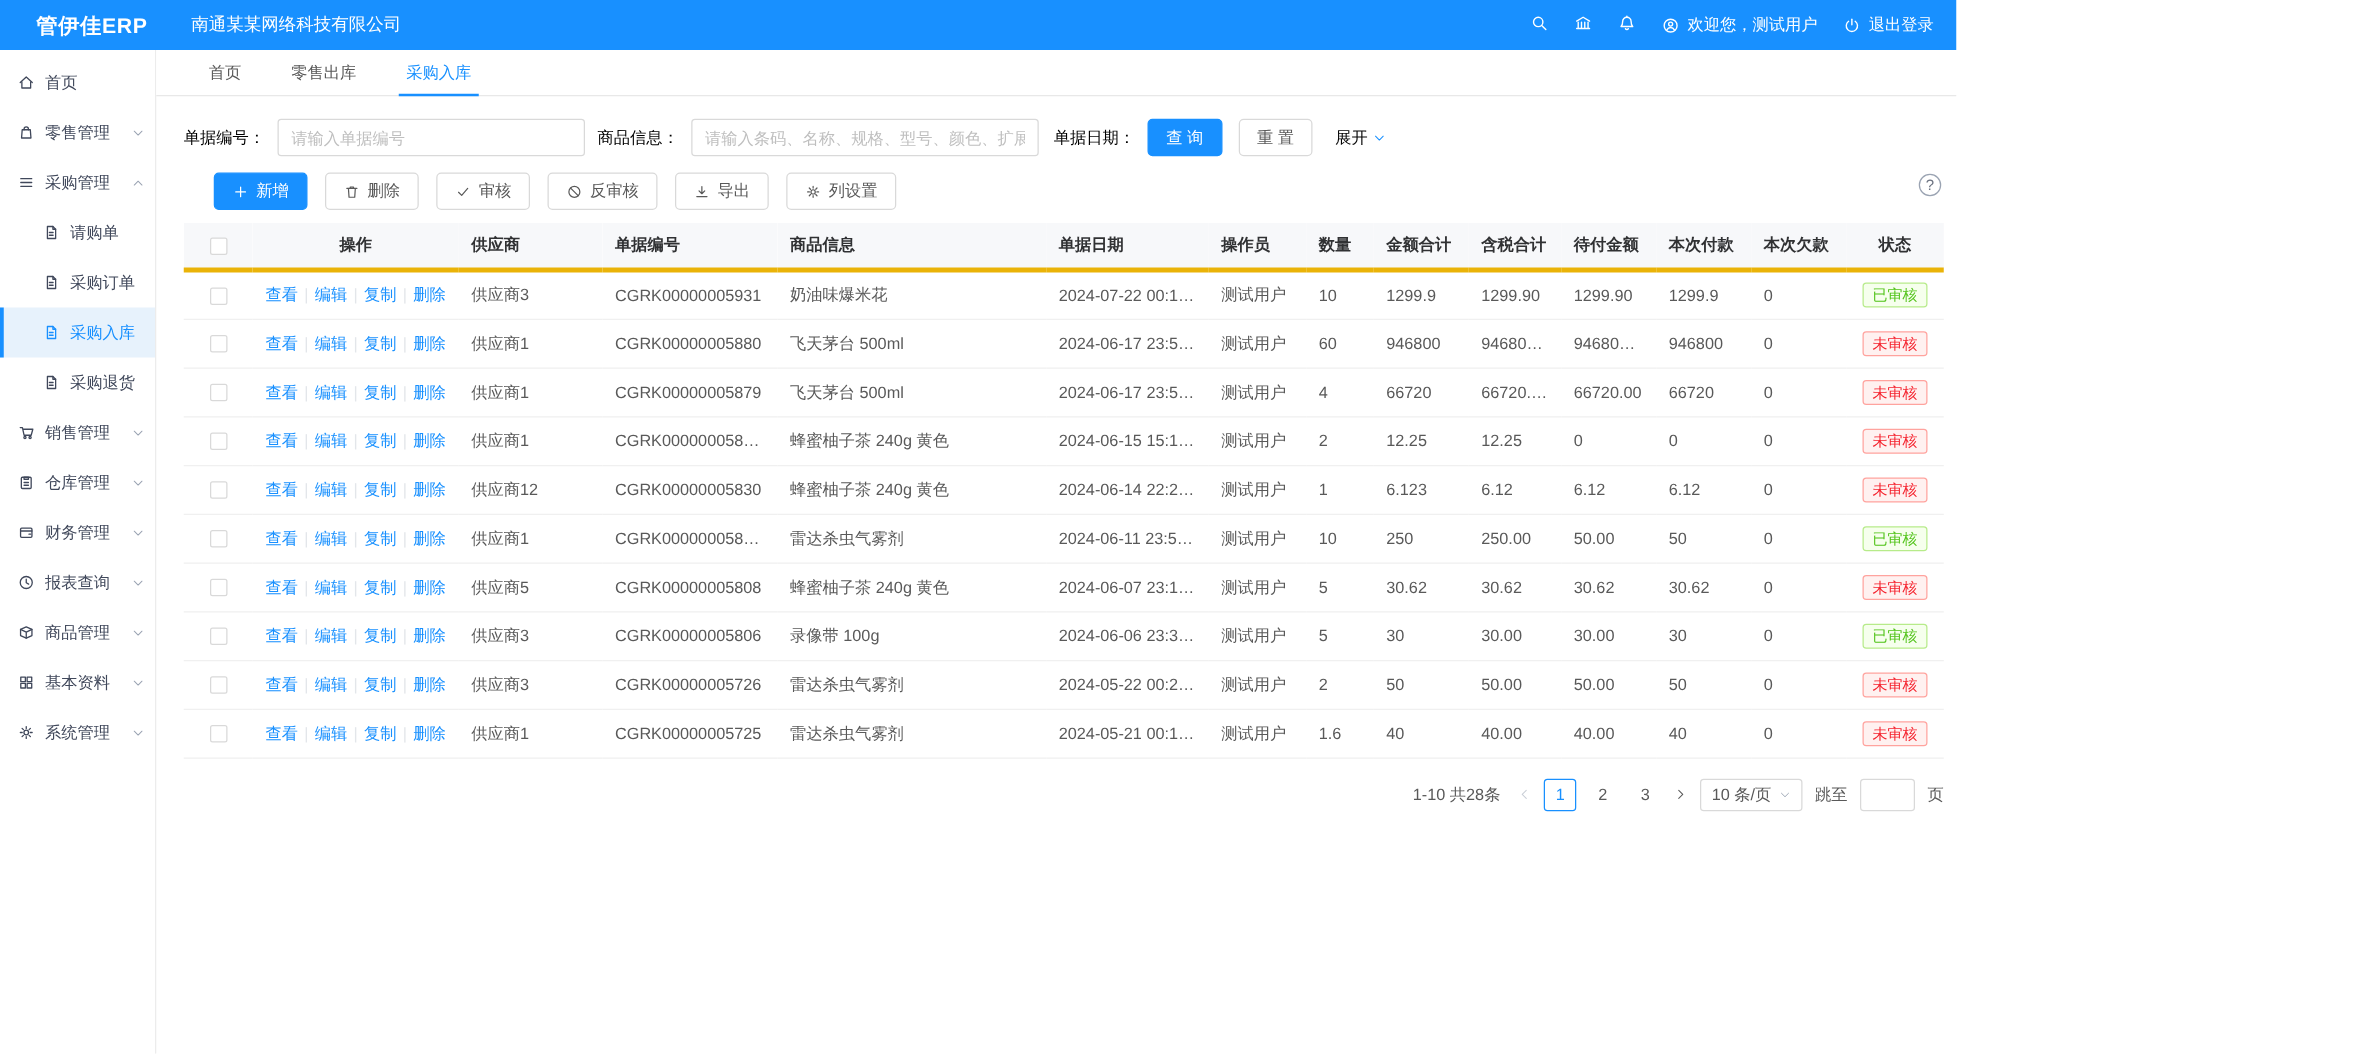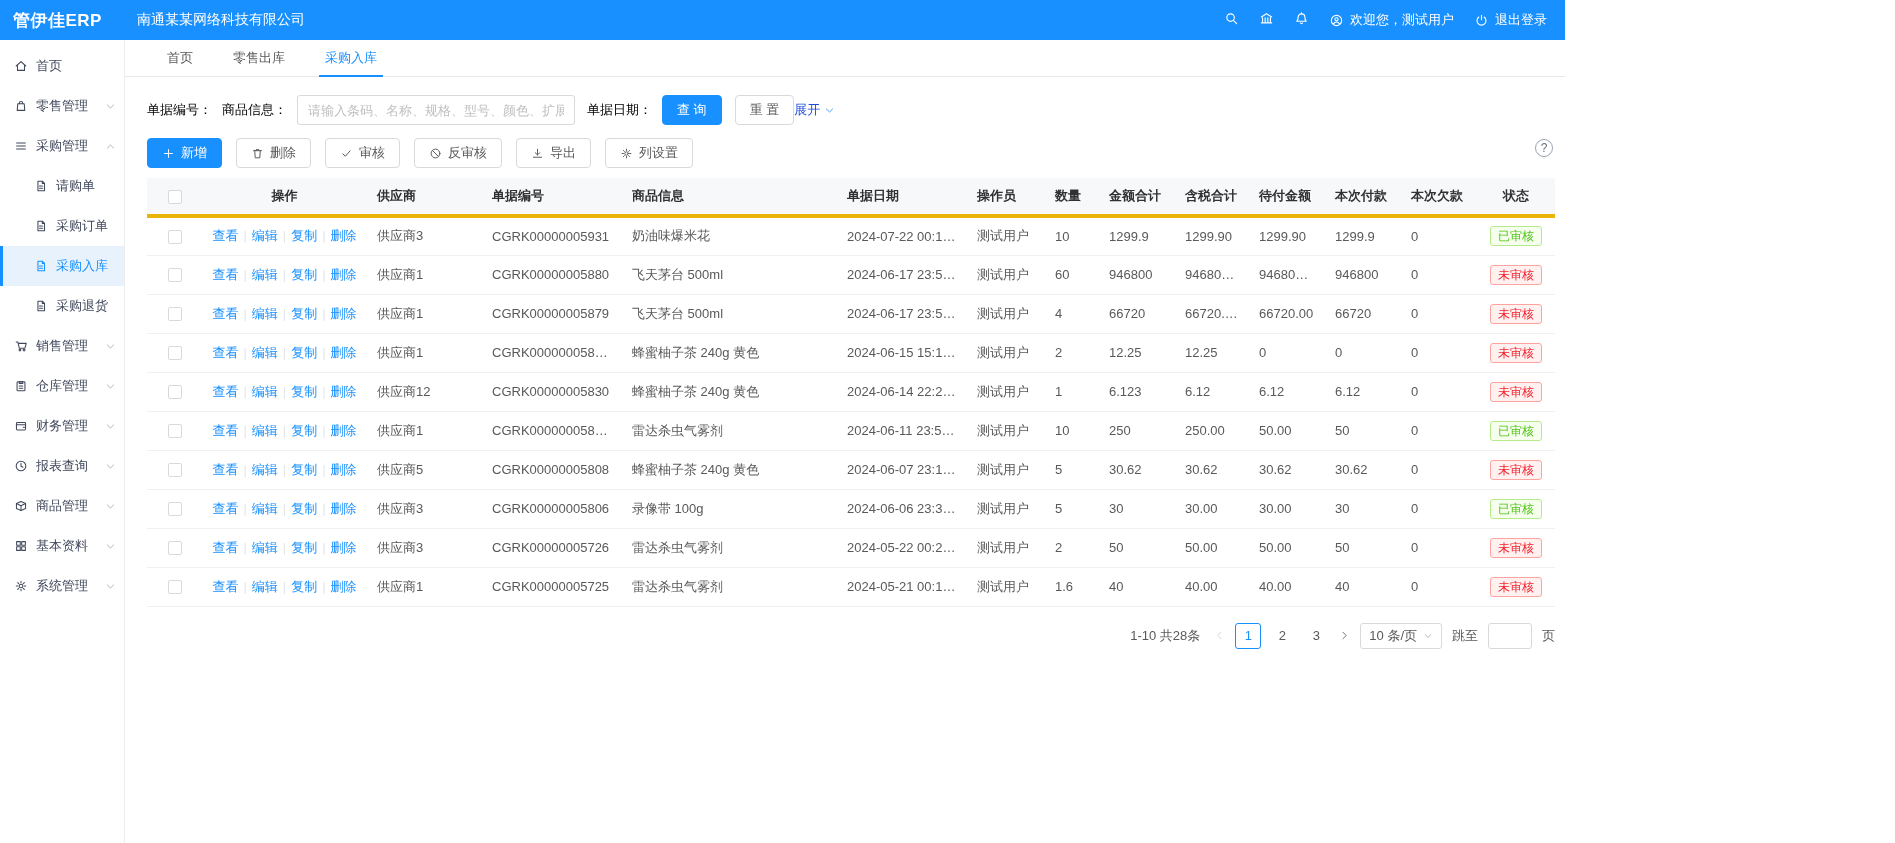--- a/index.html
+++ b/index.html
@@ -3,21 +3,21 @@
 <meta charset="utf-8">
 <style>
   * { margin:0; padding:0; box-sizing:border-box; }
   html,body { background:#fff; }
   body { font-family:"Liberation Sans","DejaVu Sans",sans-serif; font-size:13px; color:#595959; width:1895px; height:843px; overflow:hidden; }
   .app { width:1565px; height:843px; background:#fff; position:relative; }
 
   svg { fill:none; stroke:currentColor; stroke-width:1.2; stroke-linecap:round; stroke-linejoin:round; }
 
   
-  .header { height:40px; background:#1890ff; display:flex; align-items:center; color:#fff; }
+  .header { height:40px; background:#1890ff; display:flex; align-items:center; color:#fff;padding-left:16px; }
   .logo { width:125px; flex-shrink:0; font-size:17px; font-weight:bold; padding-left:13px; letter-spacing:.5px; white-space:nowrap; }
   .company { font-size:14px; margin-left:12px; white-space:nowrap; }
   .header-right { margin-left:auto; display:flex; align-items:flex-start; gap:20px; padding-right:18px; }
   .hicon { display:inline-flex; align-items:center; cursor:pointer; }
   .hicon svg { width:15px; height:15px; }
   .hr-item { display:flex; align-items:center; gap:6px; cursor:pointer; white-space:nowrap; font-size:13px; }
 
   
   .layout { display:flex; height:803px; }
   .sidebar { width:125px; flex-shrink:0; border-right:1px solid #ececec; padding-top:6px; background:#fff; }
@@ -49,24 +49,24 @@
   .w245 { width:246px; margin-right:10px; }
   .w278 { width:278px; margin-right:12px; }
   .date-range { width:262px; height:30px; border:1px solid #d9d9d9; border-radius:3px; display:flex; align-items:center; color:#595959; margin-right:22px; }
   .date-range .dval { flex:1; text-align:center; cursor:pointer; }
   .date-range .dsep { color:#8c8c8c; }
   .btn { height:30px; border:1px solid #d9d9d9; background:#fff; border-radius:4px; padding:0 14px; font-size:13px; color:#595959; cursor:pointer; display:inline-flex; align-items:center; gap:6px; font-family:inherit; white-space:nowrap; }
   .btn-primary { background:#1890ff; border-color:#1890ff; color:#fff; }
   .btn .bicon { display:inline-flex; }
   .btn .bicon svg { width:13px; height:13px; }
   .mr13 { margin-right:13px; }
-  .expand-link { color:#1d4ed8; display:inline-flex; align-items:center; gap:4px; cursor:pointer; white-space:nowrap; }
+  .expand-link { color:#000000; margin-left:18px; display:inline-flex; align-items:center; gap:4px; cursor:pointer; white-space:nowrap; }
   .expand-link .chev { color:#1890ff; }
 
-  .toolbar { display:flex; align-items:center; gap:14px; margin-top:13px; }
+  .toolbar { display:flex; align-items:center; gap:14px; margin-top:13px;margin-left:24px; }
 
   .help { position:absolute; top:62px; right:12px; width:18px; height:18px; border:1px solid #9aa3b2; border-radius:50%; color:#6b7280; font-size:12px; display:flex; align-items:center; justify-content:center; cursor:pointer; }
 
   
   .table-wrap { margin-top:10px; }
   table { border-collapse:collapse; table-layout:fixed; width:1408px; }
   th { height:38px; background:#f7f8fa; border-bottom:4px solid #eab308; font-weight:600; color:#303133; text-align:left; padding:0 10px; white-space:nowrap; overflow:hidden; font-size:13px; }
   td { height:39px; border-bottom:1px solid #f0f0f0; padding:0 10px; color:#595959; white-space:nowrap; overflow:hidden; text-overflow:ellipsis; font-size:13px; background:#fff; }
   th.c, td.c { text-align:center; }
   .cb { display:inline-block; width:14px; height:14px; border:1px solid #d9d9d9; border-radius:2px; background:#fff; vertical-align:middle; cursor:pointer; }
@@ -321,20 +321,21 @@
       <div class="tabsbar">
           <div class="tab">首页</div>
           <div class="tab">零售出库</div>
           <div class="tab active">采购入库</div>
         </div>
 
       <div class="content">
 
         <div class="filter-row">
           <span class="f-label">单据编号：</span>
+          <input class="f-input w245" placeholder="请输入单据编号" style="">
           <span class="f-label">商品信息：</span>
           <input class="f-input w278" placeholder="请输入条码、名称、规格、型号、颜色、扩展..." style="">
           <span class="f-label">单据日期：</span>
           <button class="btn btn-primary mr13">查 询</button>
           <button class="btn">重 置</button>
           <span class="expand-link">
             <span>展开</span>
             <span class="chev">
                 <svg viewBox="0 0 16 16">
                   <path d="M3.5 5.8 8 10.2l4.5-4.4"></path>

